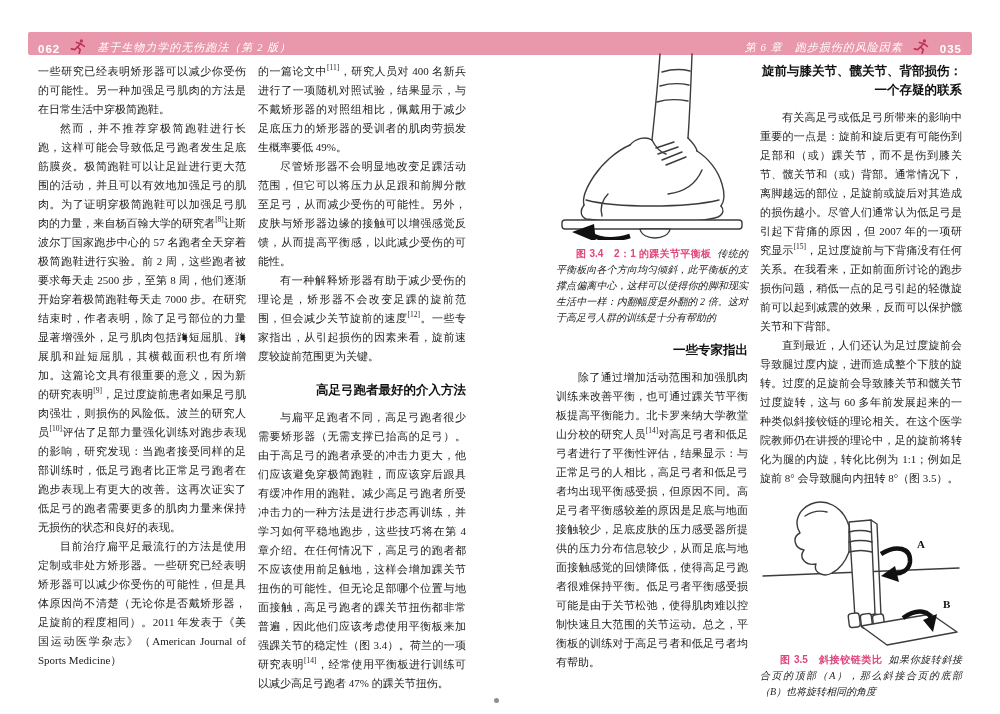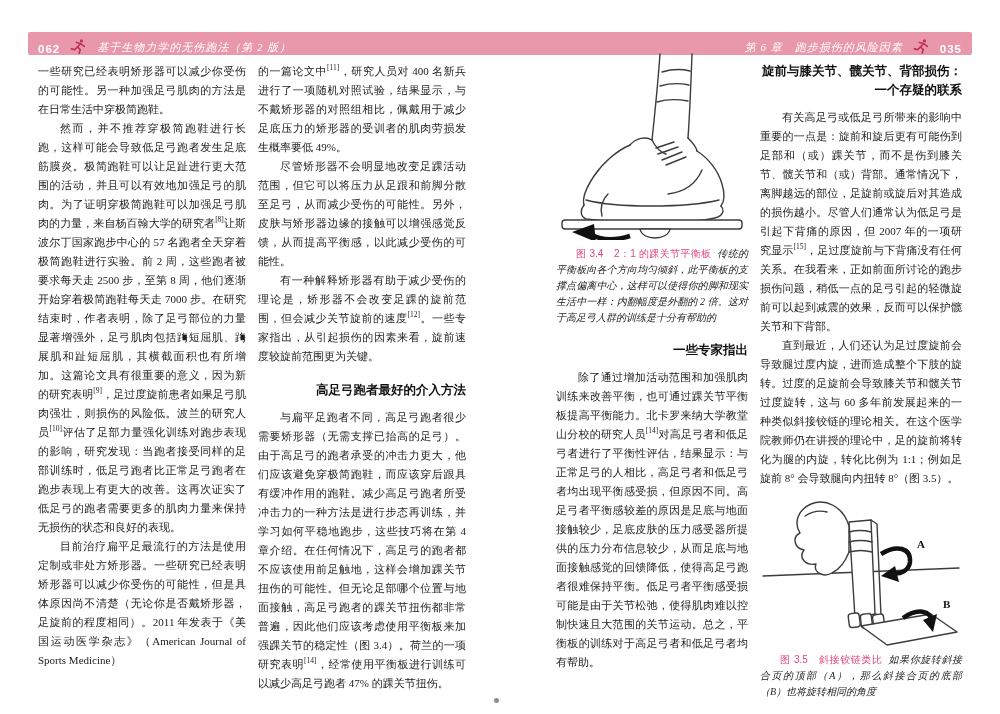--- a/index.html
+++ b/index.html
@@ -24,21 +24,21 @@
   p.para{margin:0;font-size:11px;line-height:19px;}
   p.indent{text-indent:2em;}
   .para sup{font-size:7.5px;line-height:0;}
   h3.sec{margin:15px 0 8px 0;font-size:12.5px;line-height:19px;font-weight:bold;
          font-family:"Liberation Sans","DejaVu Sans",sans-serif;color:#111;text-align:right;}
   h3.sec-top{margin-top:0;}
   
   .figure{display:block;margin:0 auto;}
   .caption{margin:6px 0 0 0;font-size:10px;line-height:16px;font-style:italic;
            text-indent:2em;text-align:justify;color:#222;}
-  .cap-label{font-style:normal;font-weight:normal;color:#e0457d;
+  .cap-label{font-style:normal;font-weight:bold;color:#e0457d;
              font-family:"Liberation Sans","DejaVu Sans",sans-serif;margin-right:6px;}
   .fig35-wrap{margin-top:8px;}
   .sketch{stroke:#3c3c3c;stroke-width:1.4;fill:none;stroke-linecap:round;stroke-linejoin:round;}
   .sketch-fill{fill:#ffffff;stroke:#3c3c3c;stroke-width:1.4;stroke-linejoin:round;}
   .ink{fill:#111;stroke:none;}
   .fig-label{font-family:"Liberation Serif","DejaVu Serif",serif;font-weight:bold;font-size:11px;fill:#111;}
   .spine-mark{position:absolute;left:494px;top:698px;width:5px;height:5px;border-radius:50%;background:#8f8f8f;}
 </style>
 </head>
 <body>

